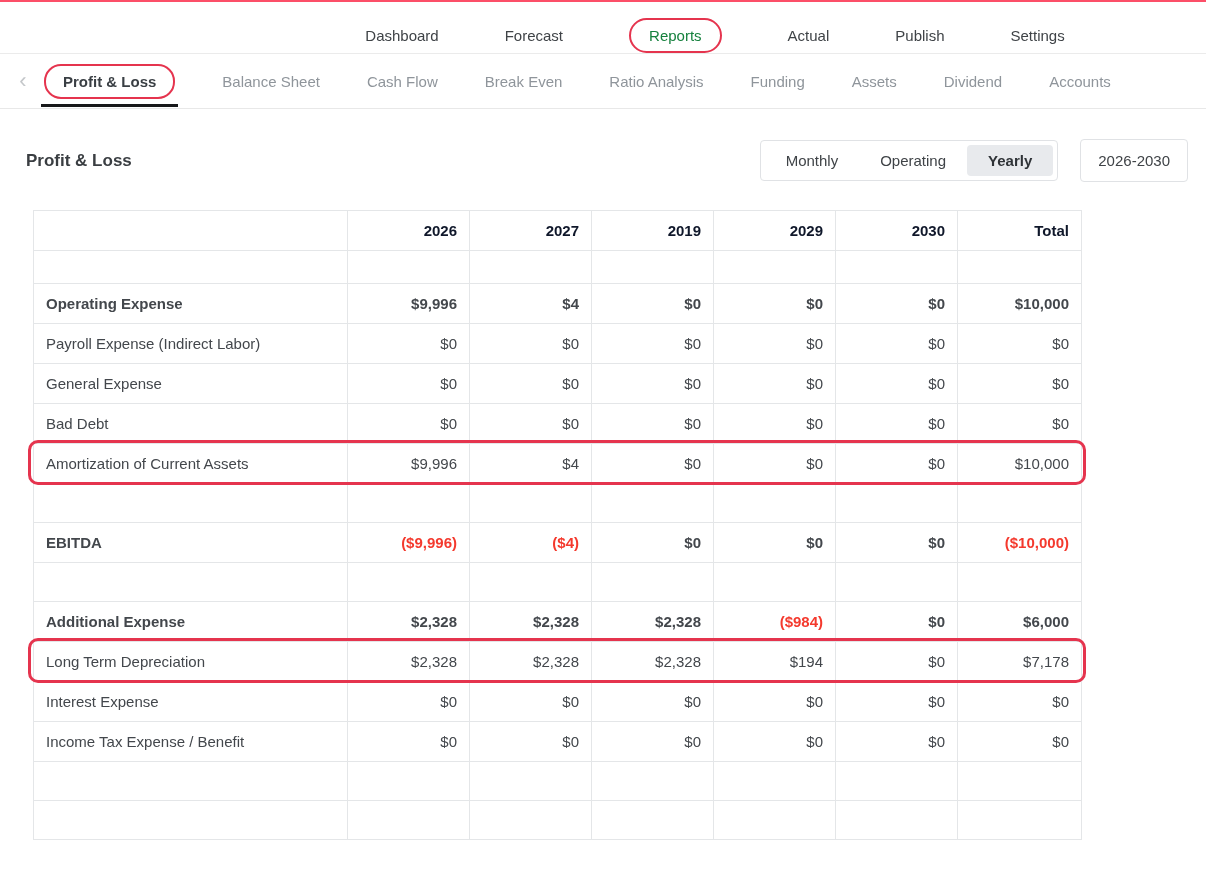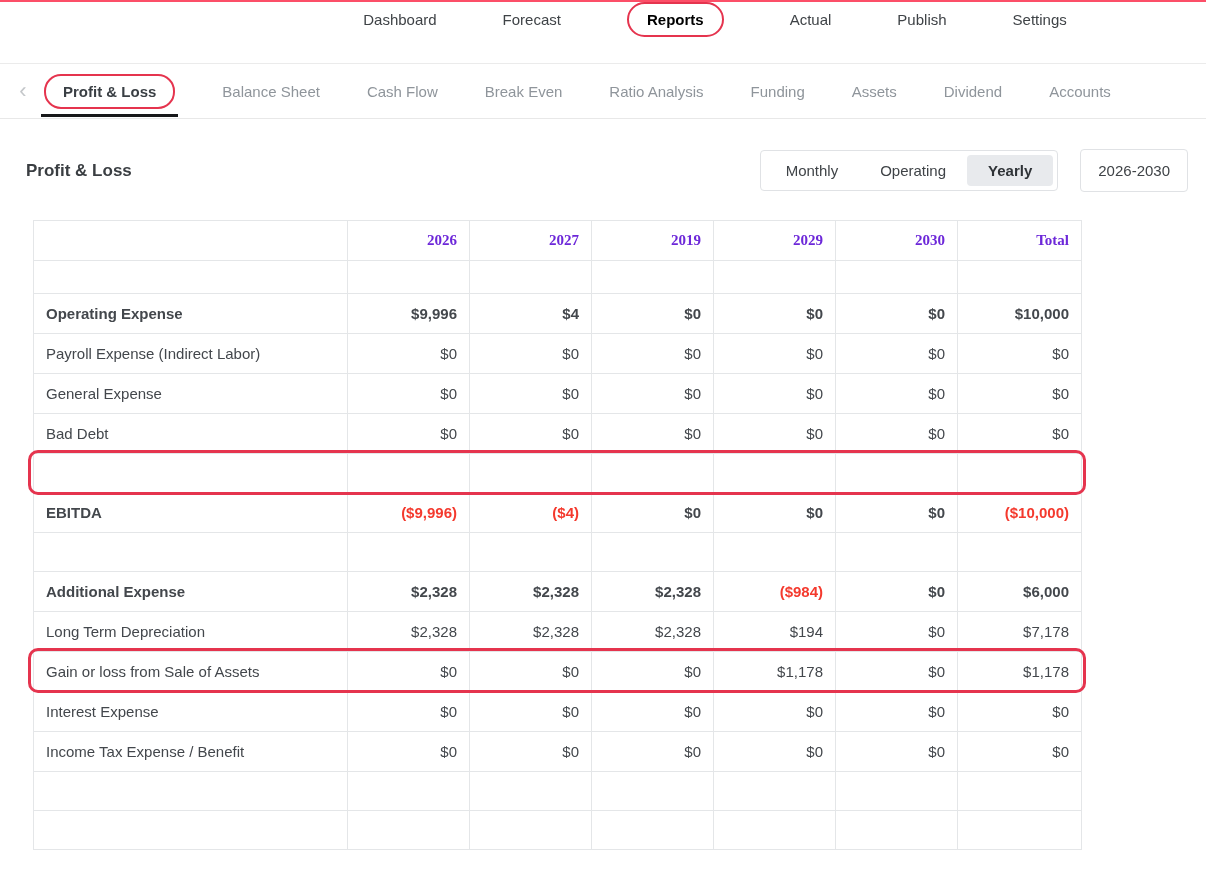--- a/index.html
+++ b/index.html
@@ -7,30 +7,30 @@
     margin: 0; padding: 0;
     width: 1206px; height: 870px;
     overflow: hidden;
     background: #ffffff;
     font-family: "Liberation Sans", sans-serif;
   }
   .top-line { height: 2px; background: #fc4f68; }
 
   
   .topnav {
-    height: 62px;
-    display: flex; align-items: flex-start; justify-content: center;
+    height: 52px;
+    display: flex; align-items: flex-end; justify-content: center;
     border-bottom: 1px solid #ebebeb;
     background: #fff;
   }
   .topnav-items { display: flex; align-items: center; gap: 66px; transform: translateX(112px); }
   .topnav-items a {
     font-size: 15px; color: #3f4347; text-decoration: none; cursor: pointer;
   }
-  .topnav-items a.nav-active { font-weight: bold; color: #000000; }
+  .topnav-items a.nav-active { font-weight: normal; color: #15803d; }
   .pill-annotation { border: 2px solid #e5344e; border-radius: 18px; padding: 7px 18px; }
 
   
   .tabs-row {
     height: 55px;
     display: flex; align-items: center;
     border-bottom: 1px solid #e8e8e8;
     padding-left: 10px;
     white-space: nowrap;
     overflow: hidden;
@@ -67,21 +67,21 @@
 
   
   .table-wrap { position: relative; margin-left: 33px; width: 1048px; }
   table { border-collapse: collapse; width: 1048px; table-layout: fixed; }
   th, td {
     border: 1px solid #e4e6e8;
     font-size: 15px; color: #43474c;
     padding: 0 12px; height: 40px;
     overflow: hidden; white-space: nowrap;
   }
-  th { font-weight: bold; text-align: right; color: #6d28d9; background: #fff; font-family: Liberation Serif, serif; }
+  th { font-weight: bold; text-align: right; color: #0f172a; background: #fff; }
   th:first-child { text-align: left; }
   td.num { text-align: right; }
   tr.bold td { font-weight: bold; }
   td.neg { color: #f4392d; }
   tbody tr.spacer td { height: 39px; }
   tbody tr:first-child td { height: 33px; }
 
   .row-annotation {
     position: absolute;
     border: 3px solid #e5344e;
@@ -194,20 +194,29 @@
         </tr>
         <tr>
           <td>Bad Debt</td>
           <td class="num">$0</td>
           <td class="num">$0</td>
           <td class="num">$0</td>
           <td class="num">$0</td>
           <td class="num">$0</td>
           <td class="num">$0</td>
         </tr>
+        <tr>
+          <td>Amortization of Current Assets</td>
+          <td class="num">$9,996</td>
+          <td class="num">$4</td>
+          <td class="num">$0</td>
+          <td class="num">$0</td>
+          <td class="num">$0</td>
+          <td class="num">$10,000</td>
+        </tr>
         <tr class="spacer">
           <td></td>
           <td class="num"></td>
           <td class="num"></td>
           <td class="num"></td>
           <td class="num"></td>
           <td class="num"></td>
           <td class="num"></td>
         </tr>
         <tr class="bold">
@@ -238,29 +247,20 @@
           <td class="num">$6,000</td>
         </tr>
         <tr>
           <td>Long Term Depreciation</td>
           <td class="num">$2,328</td>
           <td class="num">$2,328</td>
           <td class="num">$2,328</td>
           <td class="num">$194</td>
           <td class="num">$0</td>
           <td class="num">$7,178</td>
-        </tr>
-        <tr>
-          <td>Gain or loss from Sale of Assets</td>
-          <td class="num">$0</td>
-          <td class="num">$0</td>
-          <td class="num">$0</td>
-          <td class="num">$1,178</td>
-          <td class="num">$0</td>
-          <td class="num">$1,178</td>
         </tr>
         <tr>
           <td>Interest Expense</td>
           <td class="num">$0</td>
           <td class="num">$0</td>
           <td class="num">$0</td>
           <td class="num">$0</td>
           <td class="num">$0</td>
           <td class="num">$0</td>
         </tr>

